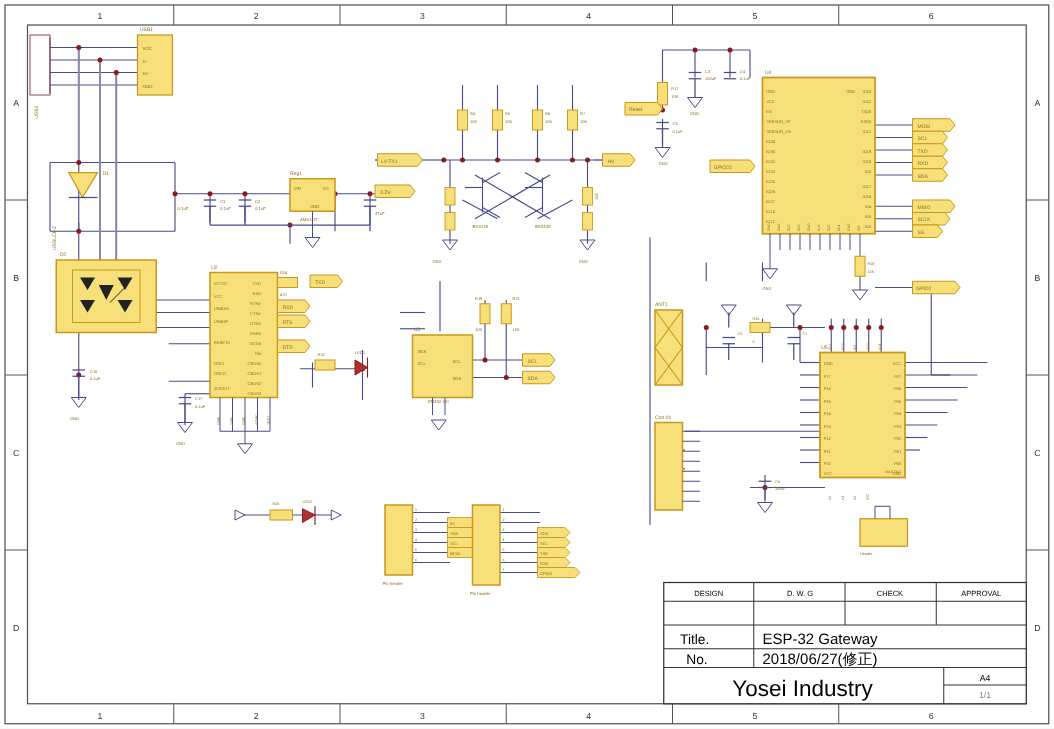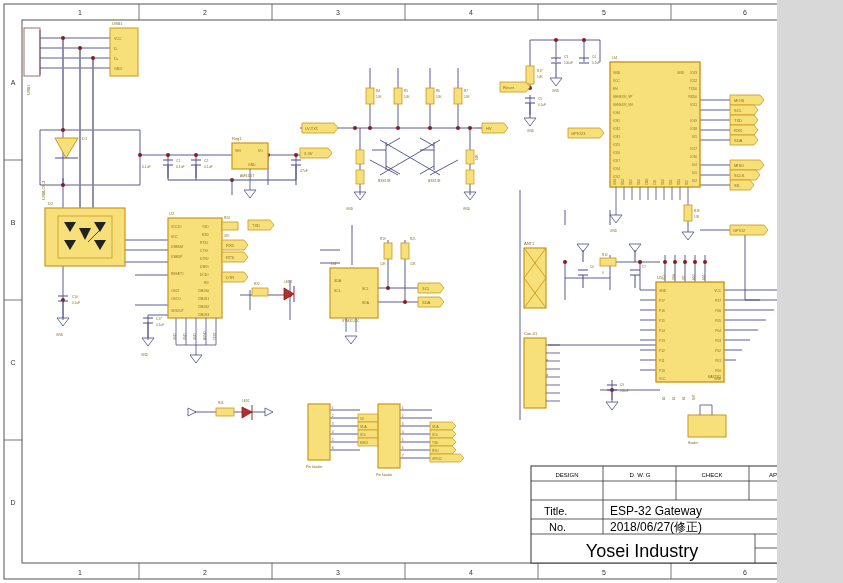--- a/index.html
+++ b/index.html
@@ -1,16 +1,16 @@
 <!DOCTYPE html>
 <html><head>
 <meta charset="utf-8">
 <style>
   html,body{margin:0;padding:0;background:#d8d8d8;}
-  #sheet{position:relative;width:777px;height:583px;background:#ffffff;overflow:hidden;
+  #sheet{position:relative;width:843px;height:583px;background:#ffffff;overflow:hidden;
          font-family:"Liberation Sans", sans-serif;}
   svg{display:block;}
   text{font-family:"Liberation Sans", sans-serif;}
 </style>
 </head>
 <body>
 
 <div id="sheet">
 <svg width="843" height="583" viewBox="0 0 843 583">
 

